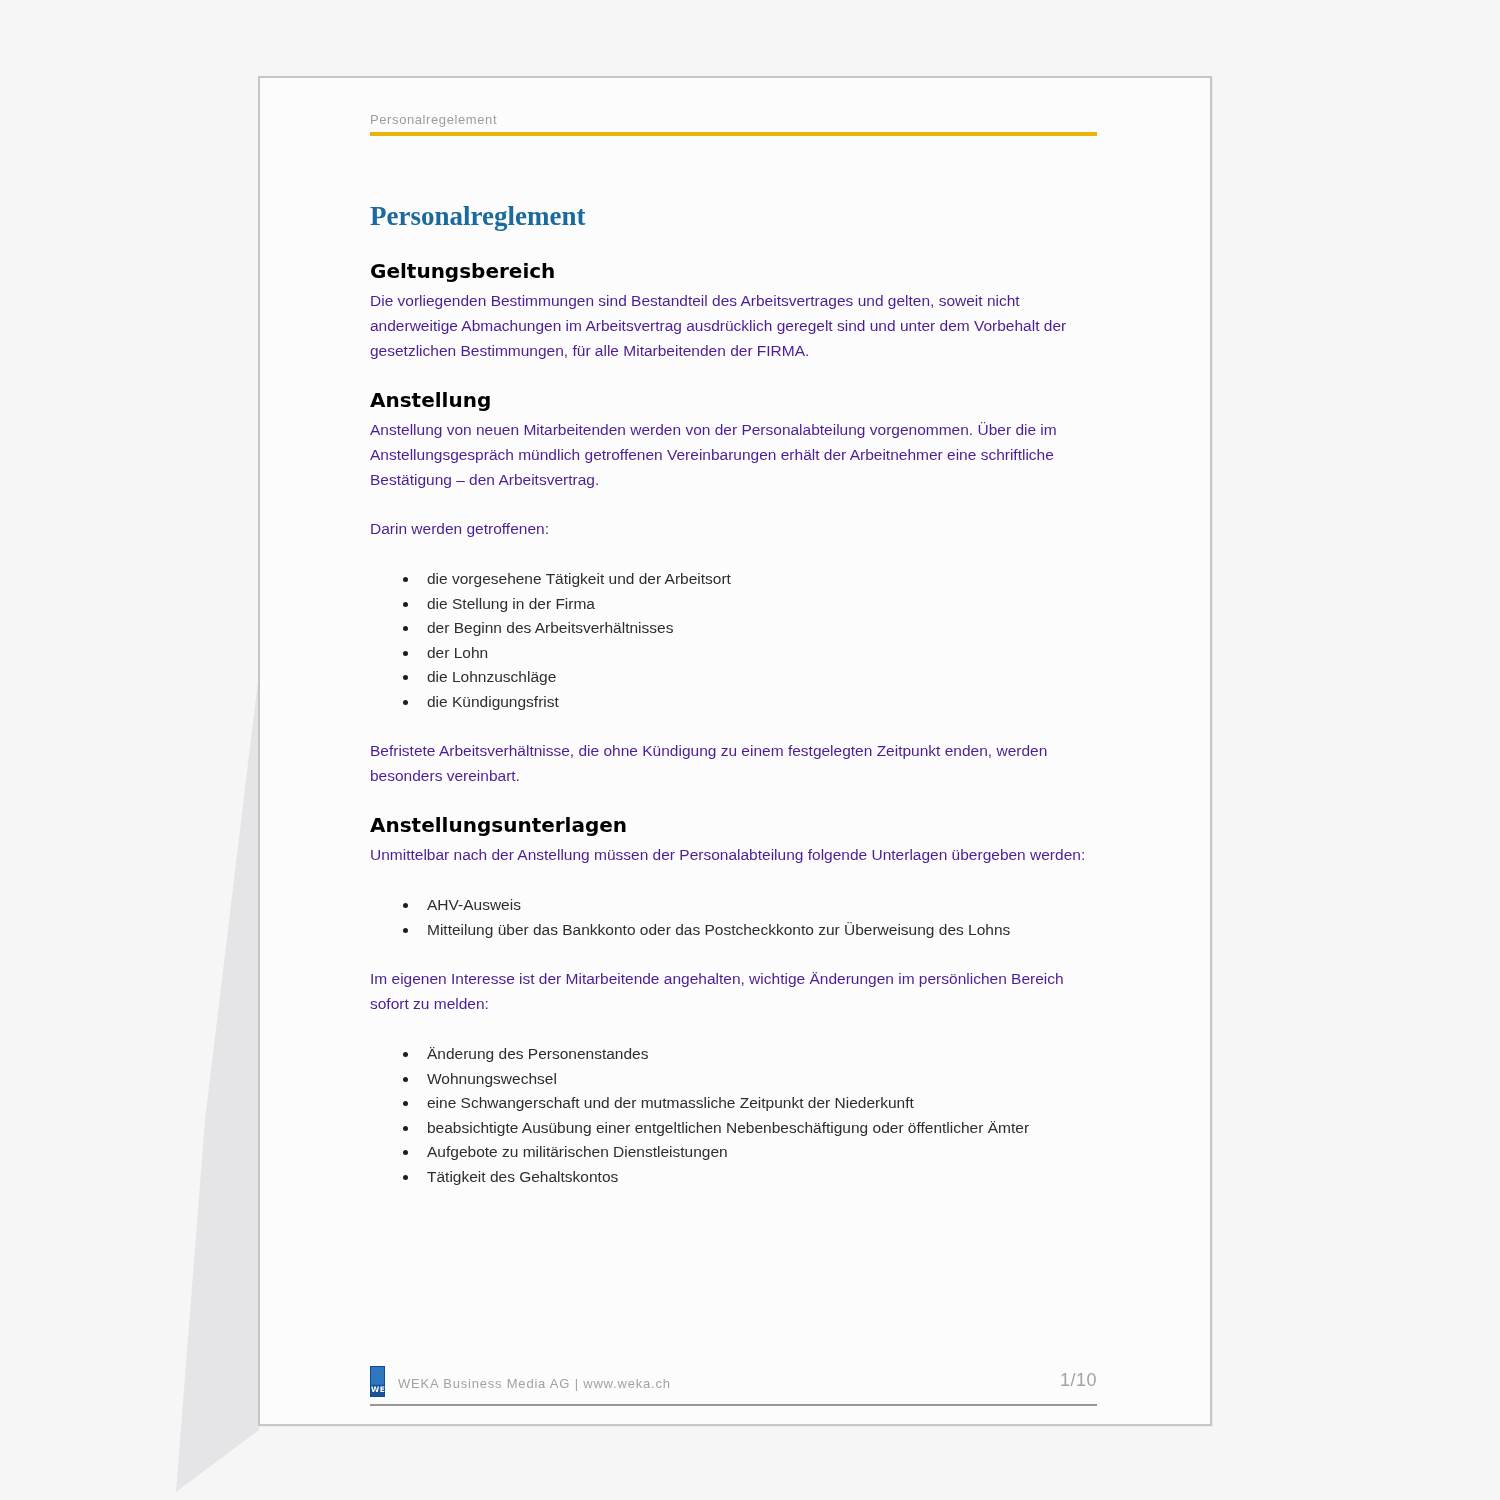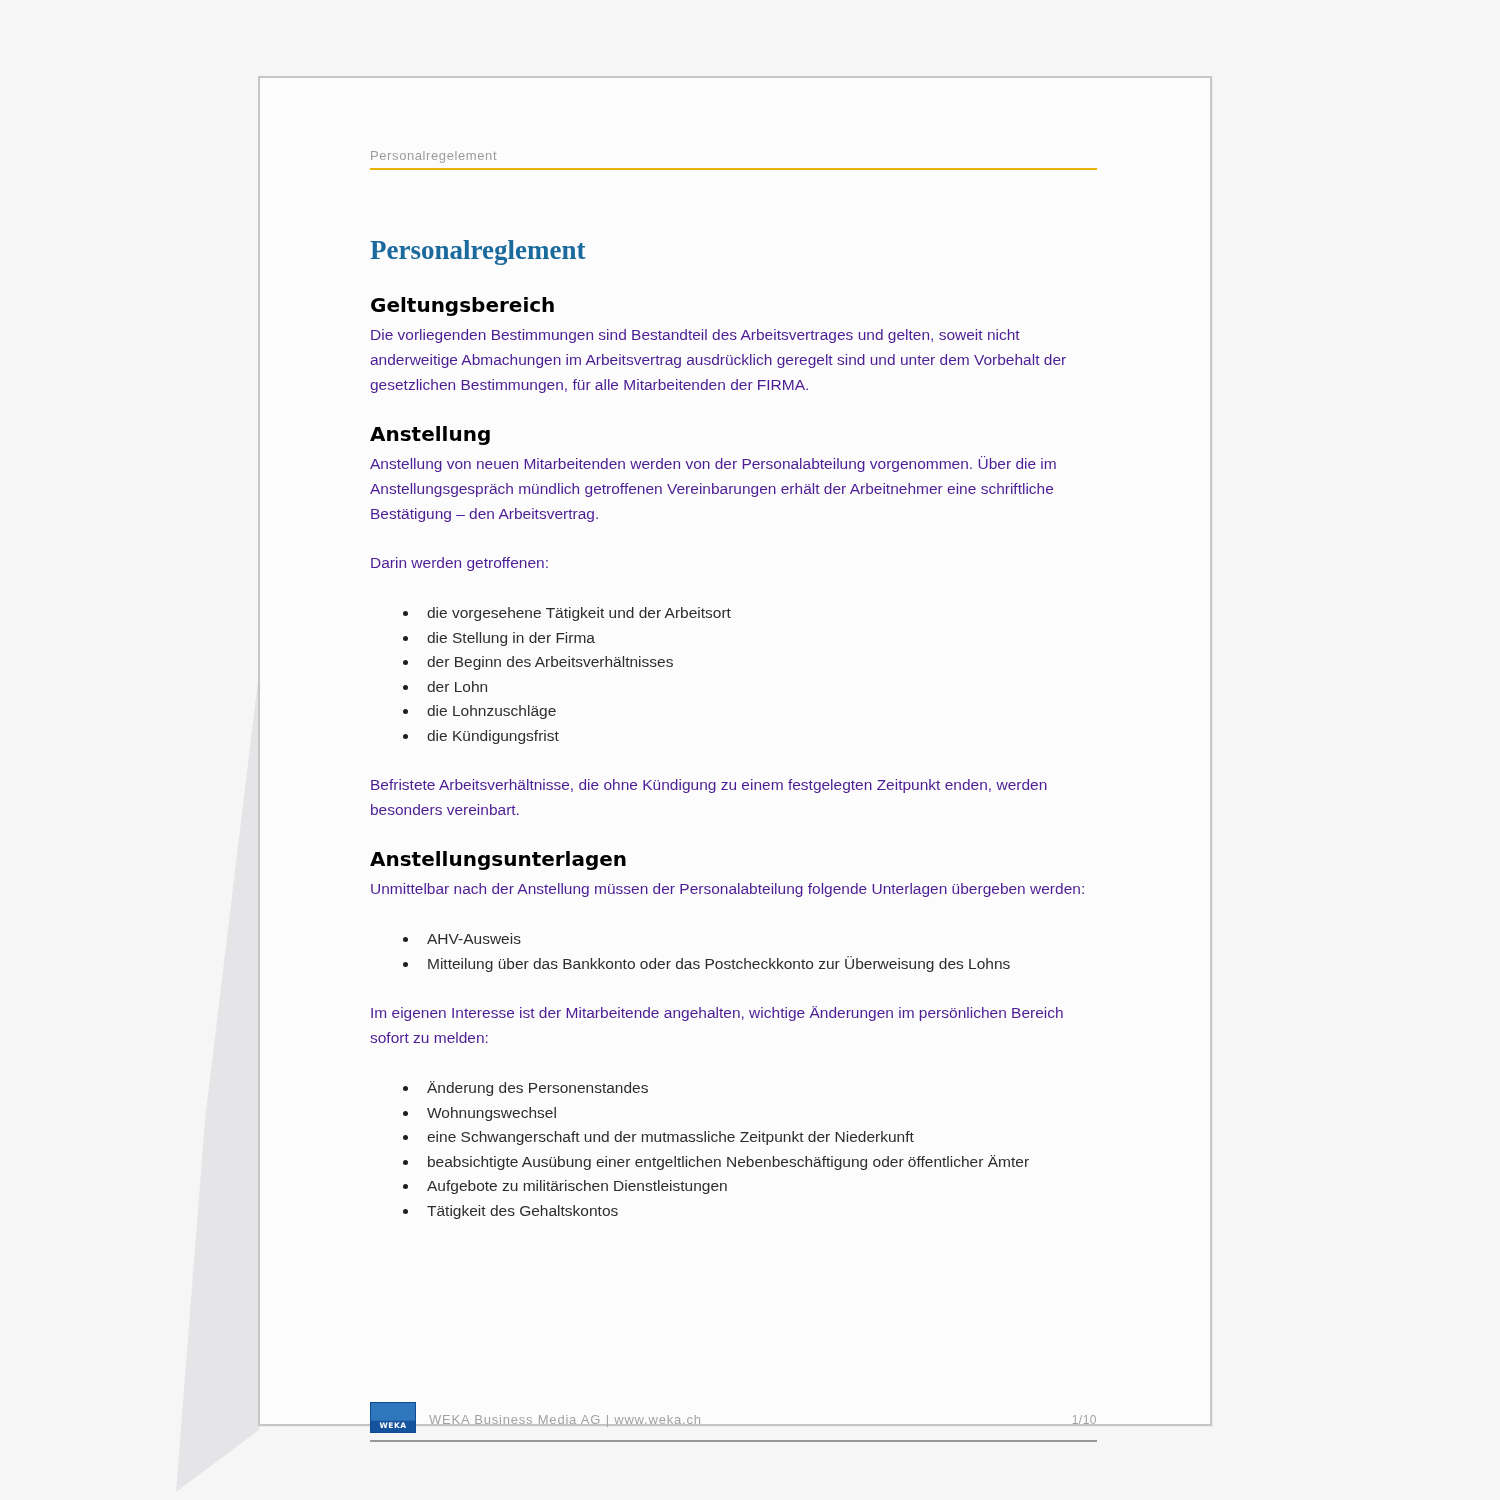--- a/index.html
+++ b/index.html
@@ -36,22 +36,22 @@
     border: 2px solid #c6c6c8;
     box-shadow: 1px 1px 0 rgba(0,0,0,0.04);
   }
   .page-inner {
     position: relative;
     height: 100%;
     padding: 0 113px 0 110px;
     box-sizing: border-box;
   }
   .doc-header {
-    margin-top: 68px;
-    border-bottom: 2px solid #eab308;
+    margin-top: 32px;
+    border-bottom: 4px solid #eab308;
     padding-bottom: 4px;
   }
   .doc-header span {
     font-size: 13px;
     letter-spacing: 0.6px;
     color: #9c9c9c;
   }
   h1.doc-title {
     margin: 62px 0 0 0;
     font-family: Liberation Serif, serif;
@@ -101,21 +101,21 @@
     left: 110px;
     right: 113px;
     top: 1256px;
   }
   .footer-row {
     display: flex;
     align-items: flex-end;
   }
   .weka-logo {
     position: relative;
-    width: 46px;
+    width: 15px;
     height: 31px;
     background: linear-gradient(180deg, #2e77bd 0%, #2e77bd 60%, #15539f 61%, #15539f 100%);
     border: 1px solid #0f4a92;
     box-sizing: border-box;
     flex: 0 0 auto;
   }
   .weka-logo span {
     position: absolute;
     left: 0;
     right: 0;
@@ -130,21 +130,21 @@
   .footer-company {
     margin-left: 13px;
     margin-bottom: 6px;
     font-size: 13px;
     letter-spacing: 0.8px;
     color: #a2a2a2;
   }
   .footer-page {
     margin-left: auto;
     margin-bottom: 6px;
-    font-size: 12px;
+    font-size: 18px;
     letter-spacing: 0.5px;
     color: #a2a2a2;
   }
   .footer-rule {
     margin-top: 7px;
     height: 2px;
     background: #979797;
   }
 </style>
 </head>

